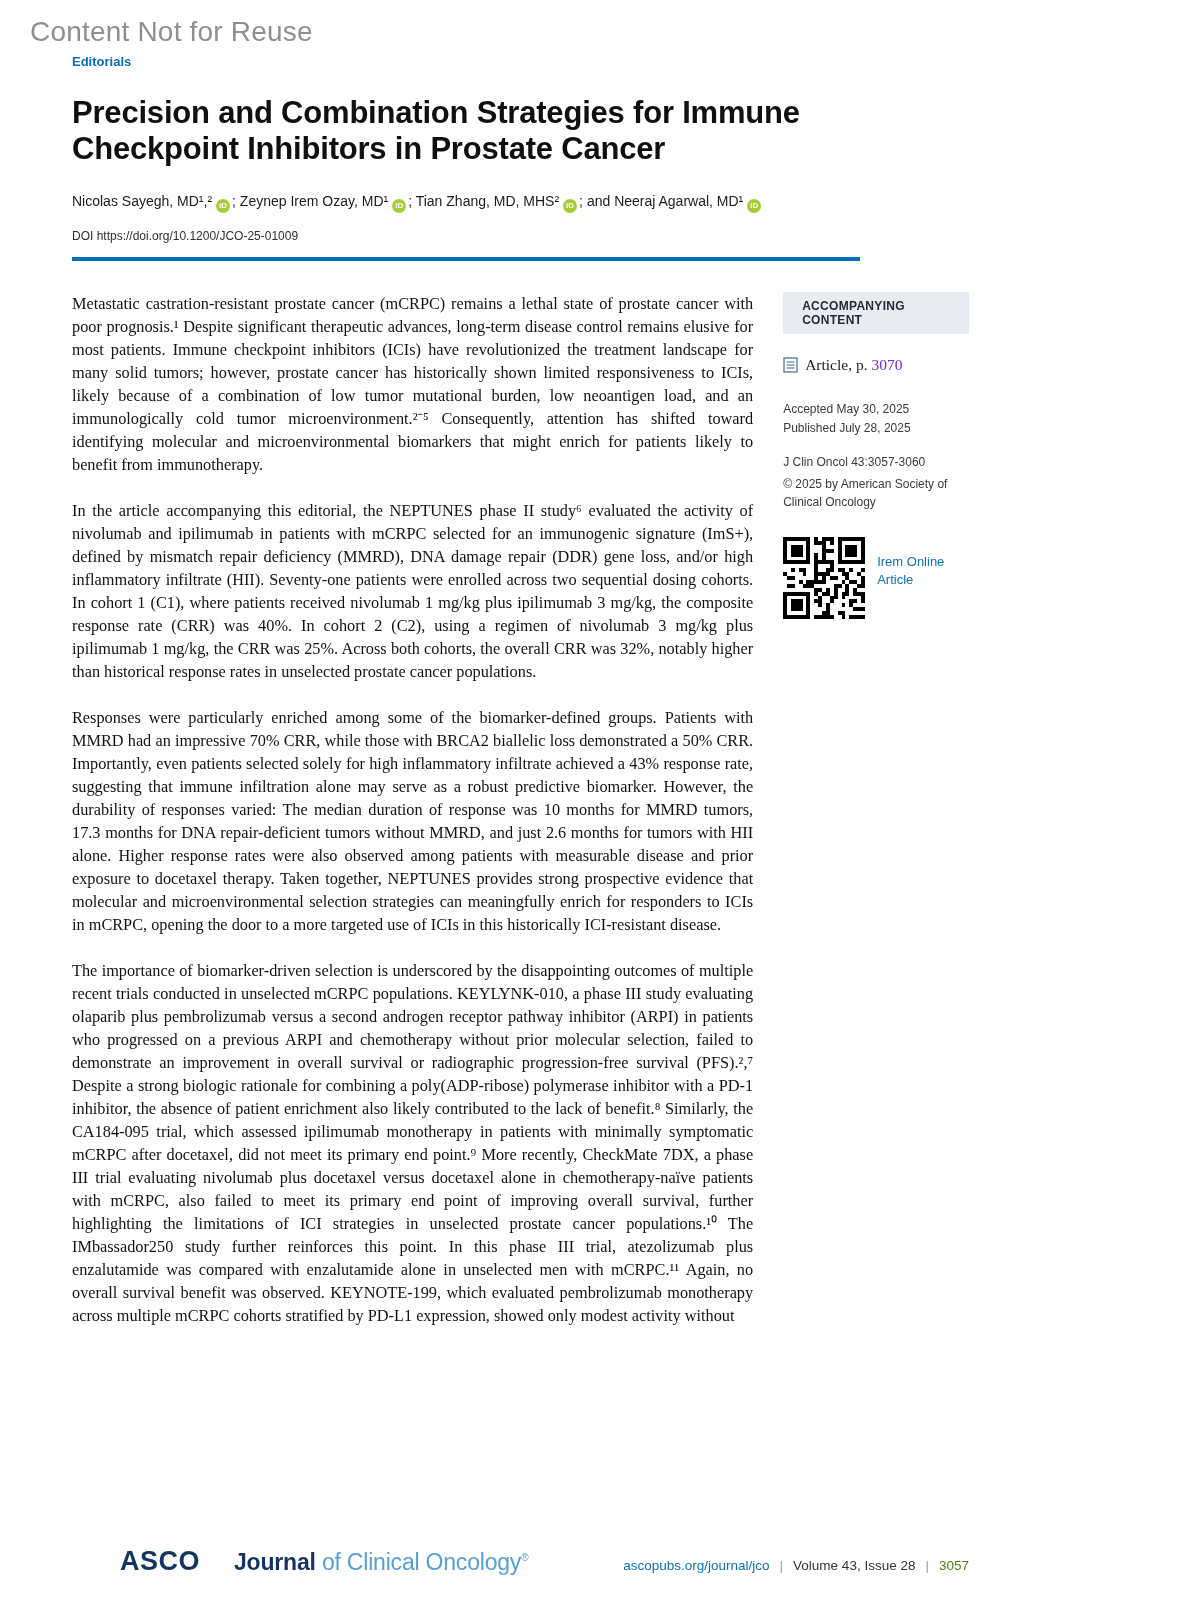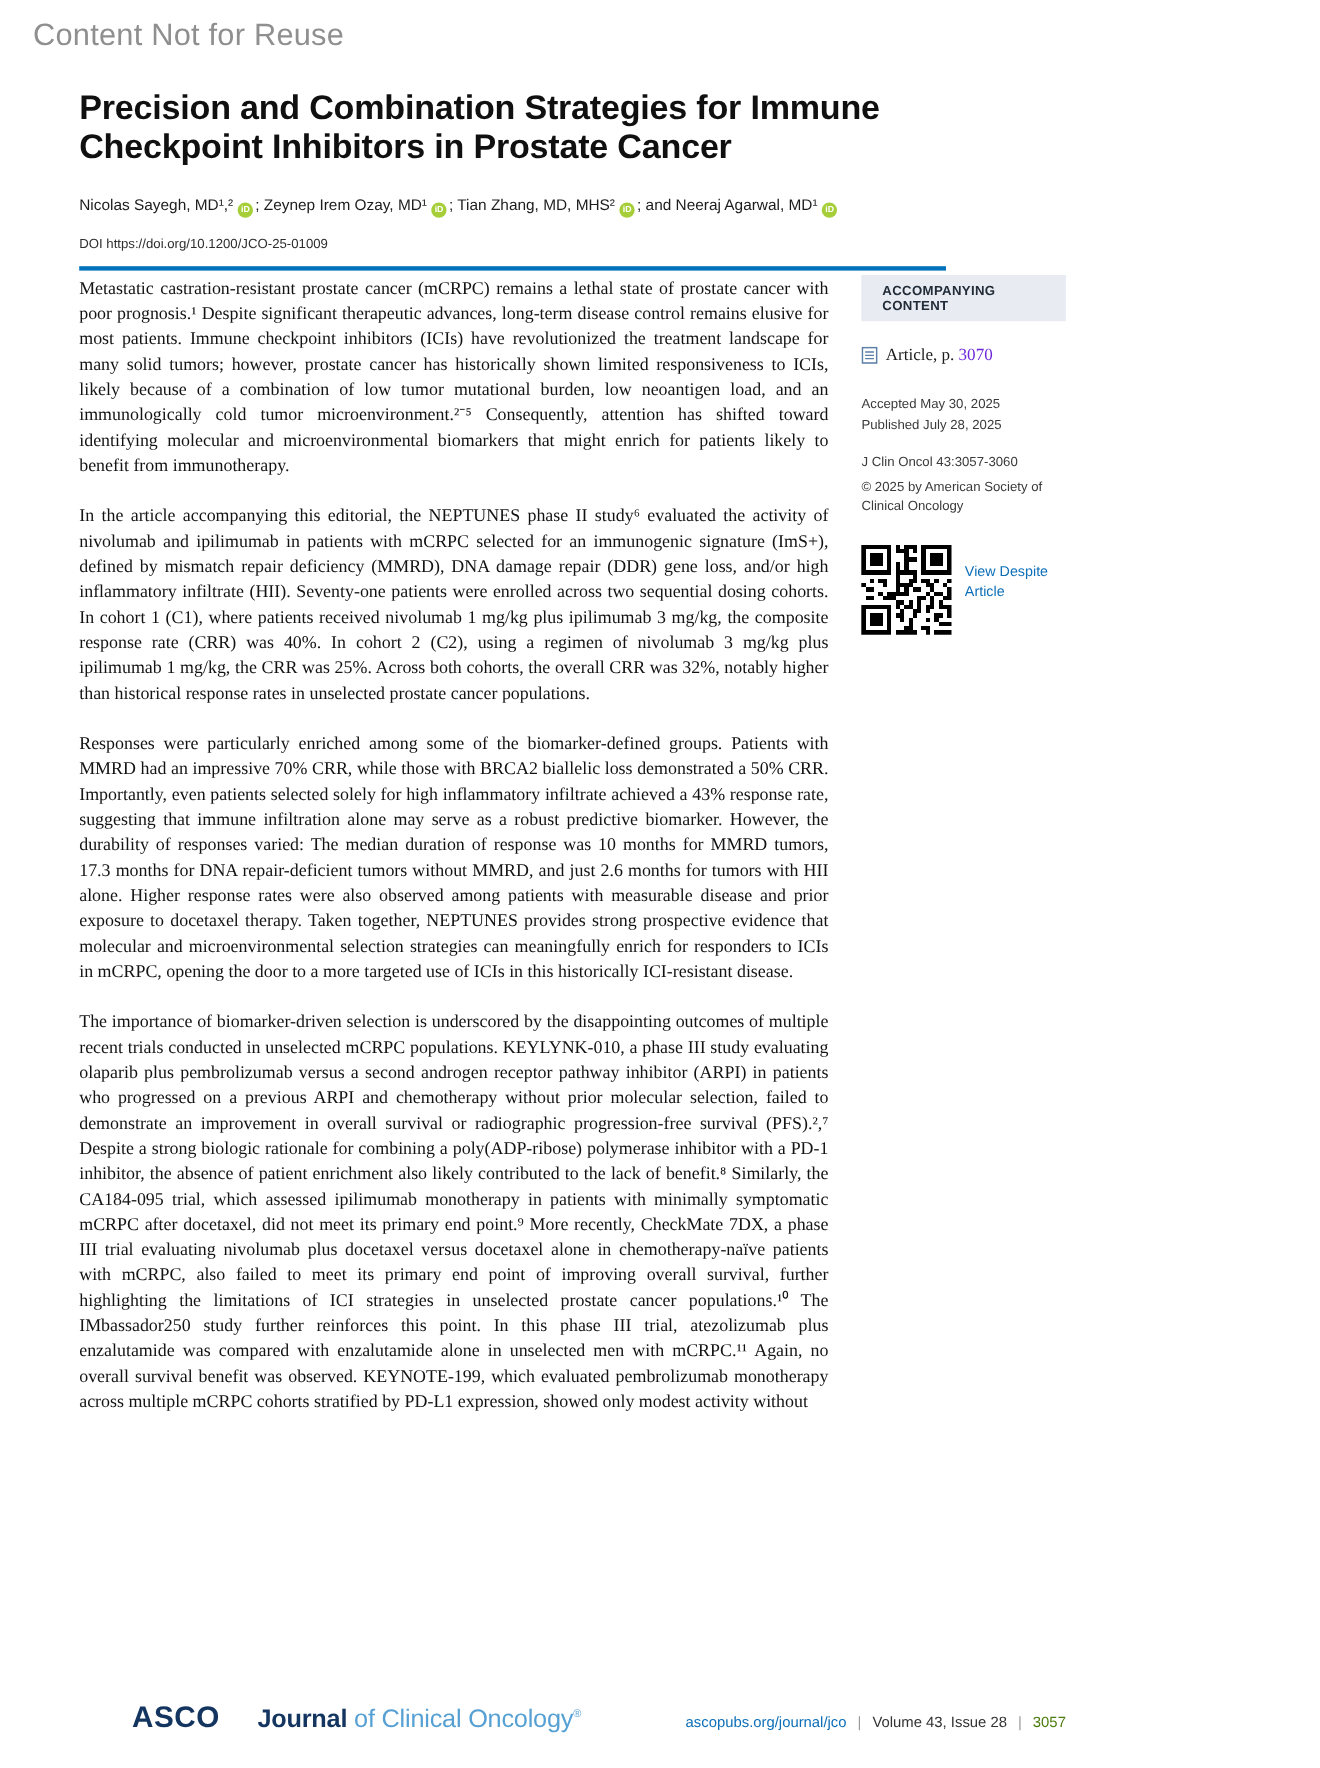--- a/index.html
+++ b/index.html
@@ -63,21 +63,21 @@
     color: #2e2e2e;
   }
   .rule {
     margin-top: 14px;
     width: 788px;
     height: 4px;
     background: #0072bc;
   }
   .content-row {
     display: flex;
-    margin-top: 4px;
+    margin-top: 31px;
     gap: 30px;
   }
   .body-col { width: 788px; }
   .body-col p {
     font-family: "Liberation Serif", serif;
     font-size: 16.3px;
     line-height: 23px;
     text-align: justify;
     color: #121212;
     margin-bottom: 23px;
@@ -143,20 +143,21 @@
 </style>
 </head>
 <body>
 
 <div class="page">
 
   <div class="watermark">Content Not for Reuse</div>
 
   <div class="inner">
 
+    <div class="section-label">Editorials</div>
 
     <h1 class="title">Precision and Combination Strategies for Immune Checkpoint Inhibitors in Prostate Cancer</h1>
 
     <div class="authors">
       <span><span></span><span>Nicolas Sayegh, MD¹,²</span><span class="orcid"></span><span>; </span></span><span><span></span><span>Zeynep Irem Ozay, MD¹</span><span class="orcid"></span><span>; </span></span><span><span></span><span>Tian Zhang, MD, MHS²</span><span class="orcid"></span><span>; </span></span><span><span>and </span><span>Neeraj Agarwal, MD¹</span><span class="orcid"></span><span></span></span>
     </div>
 
     <div class="doi">DOI https://doi.org/10.1200/JCO-25-01009</div>
 
     <div class="rule"></div>
@@ -320,21 +321,21 @@
                 <rect x="4" y="4" width="20" height="20" fill="#fff"></rect>
                 <rect x="8" y="8" width="12" height="12" fill="#000"></rect>
                 <rect x="56" y="0" width="28" height="28" fill="#000"></rect>
                 <rect x="60" y="4" width="20" height="20" fill="#fff"></rect>
                 <rect x="64" y="8" width="12" height="12" fill="#000"></rect>
                 <rect x="0" y="56" width="28" height="28" fill="#000"></rect>
                 <rect x="4" y="60" width="20" height="20" fill="#fff"></rect>
                 <rect x="8" y="64" width="12" height="12" fill="#000"></rect>
               </svg>
           </div>
-          <div class="view-online">View Despite Article</div>
+          <div class="view-online">Irem Online Article</div>
         </div>
 
       </aside>
 
     </div>
 
   </div>
 
   <div class="footer">
     <div class="footer-left">

